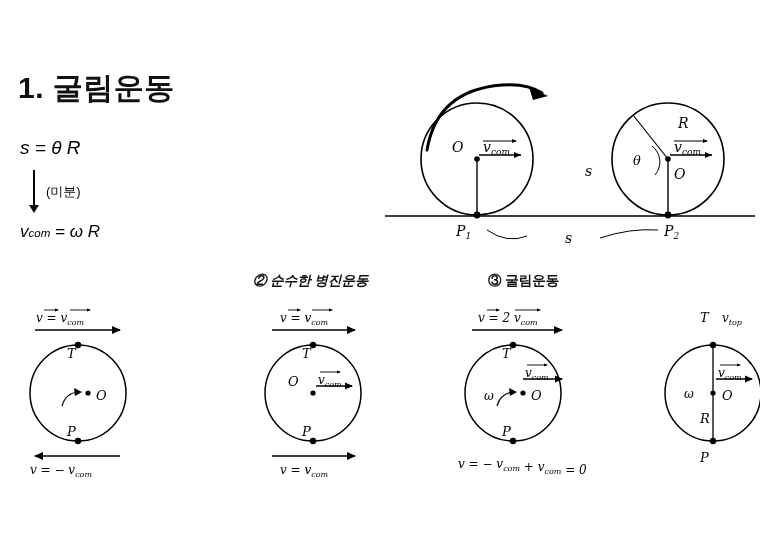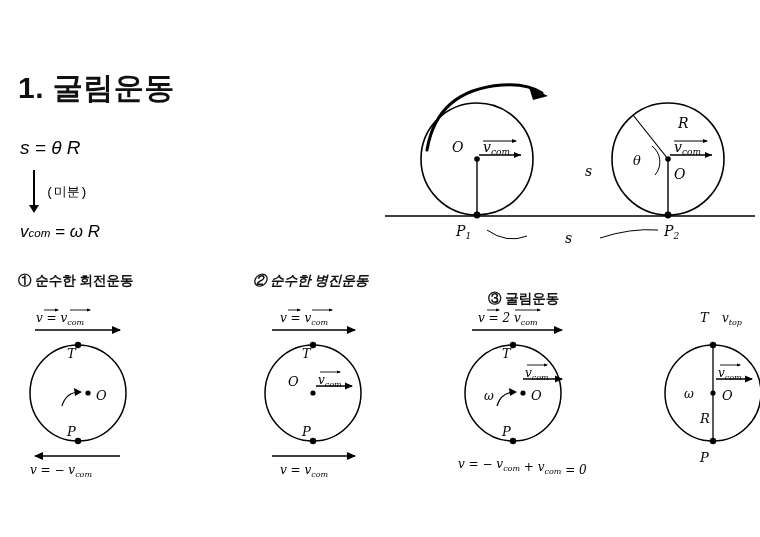--- a/index.html
+++ b/index.html
@@ -36,21 +36,21 @@
     color: #000;
   }
   .f1 { left: 20px; top: 137px; font-size: 19px; }
   .f2 { left: 20px; top: 222px; font-size: 17px; }
   .sub { font-size: 0.68em; font-style: italic; }
   .deriv-label {
     position: absolute;
     left: 46px;
     top: 183px;
     font-size: 13px;
-    font-family: Liberation Mono, monospace;
+    font-family: Liberation Sans, sans-serif;
     font-style: normal;
   }
   .arrow-down {
     position: absolute;
     left: 33px;
     top: 170px;
     width: 2px;
     height: 36px;
     background: #000;
   }
@@ -65,21 +65,21 @@
   }
 
   .section-head {
     position: absolute;
     font-size: 13.5px;
     font-weight: bold;
     color: #111;
   }
   .sh1 { left: 18px;  top: 272px; }
   .sh2 { left: 253px; top: 272px; font-style: italic; }
-  .sh3 { left: 488px; top: 272px; margin-top: 18px; }
+  .sh3 { left: 488px; top: 272px; }
 
   svg { display: block; }
   .svg-layer {
     position: absolute;
     left: 0; top: 0;
     width: 760px;
     height: 537px;
     pointer-events: none;
   }
   text.m {
@@ -97,21 +97,20 @@
   <div class="formula f1">s = θ R</div>
 
   <div class="arrow-down"></div>
   <div class="deriv-label">(미분)</div>
 
   <div class="formula f2">
     <span>v</span><span class="sub">com</span>
     <span>= ω R</span>
   </div>
 
-  <div class="section-head sh1">① 순수한 회전운동</div>
   <div class="section-head sh2">② 순수한 병진운동</div>
   <div class="section-head sh3">③ 굴림운동</div>
 
   <svg class="svg-layer" viewBox="0 0 760 537">
 
     <g>
 
       <line x1="385" y1="216" x2="755" y2="216" stroke="#000" stroke-width="1.6"></line>
 
       <circle cx="477" cy="159" r="56" fill="none" stroke="#000" stroke-width="1.6"></circle>

